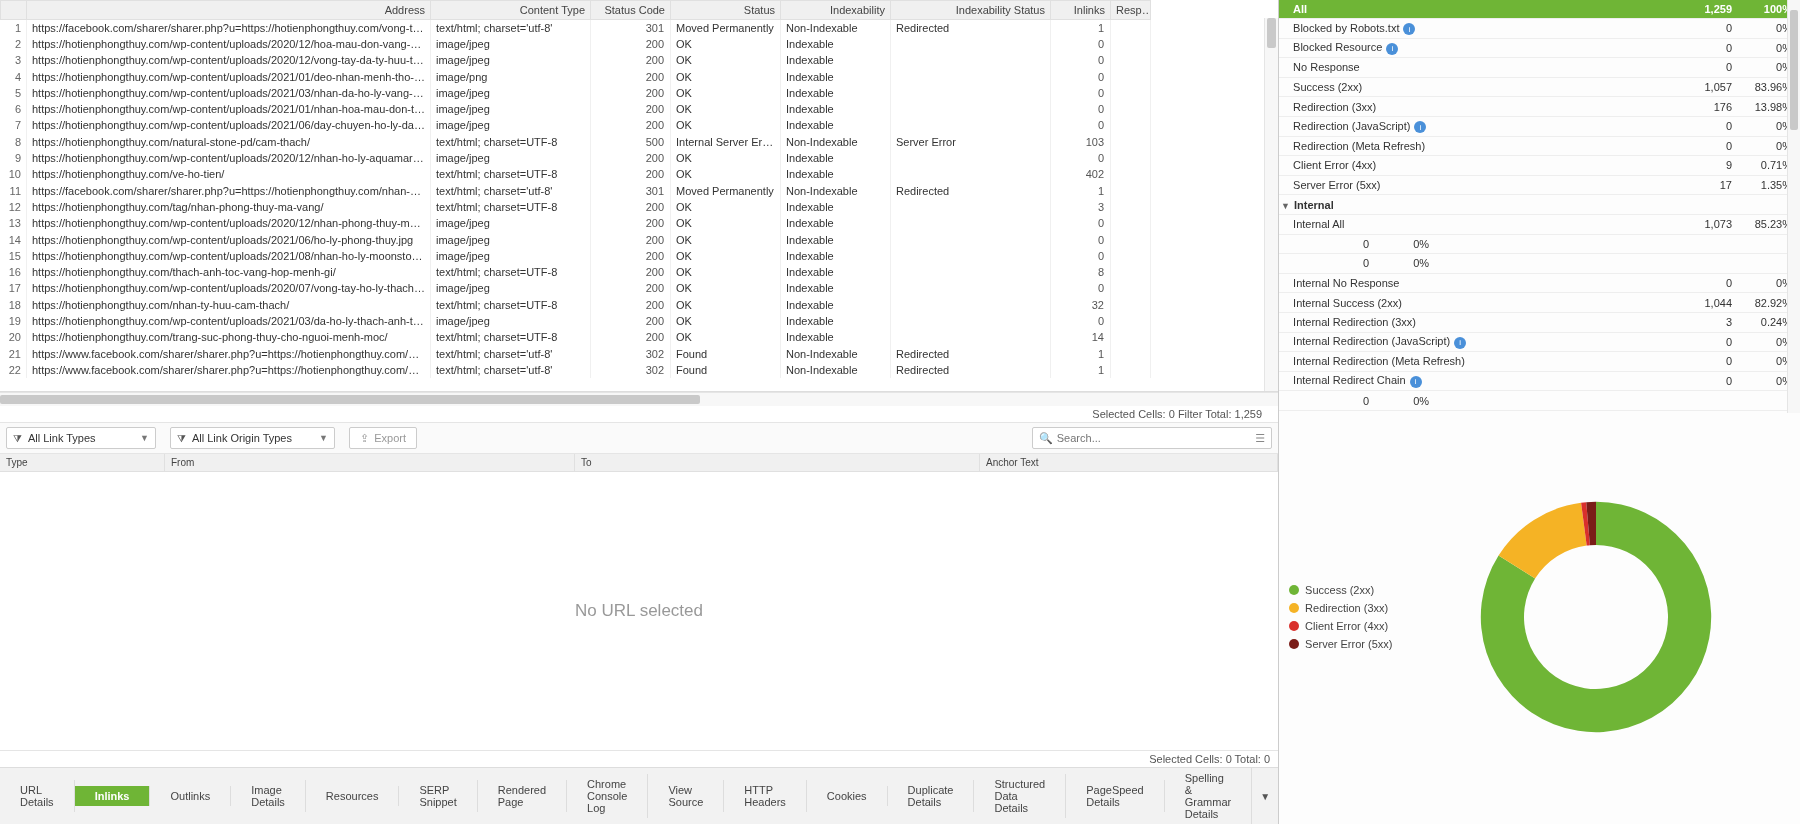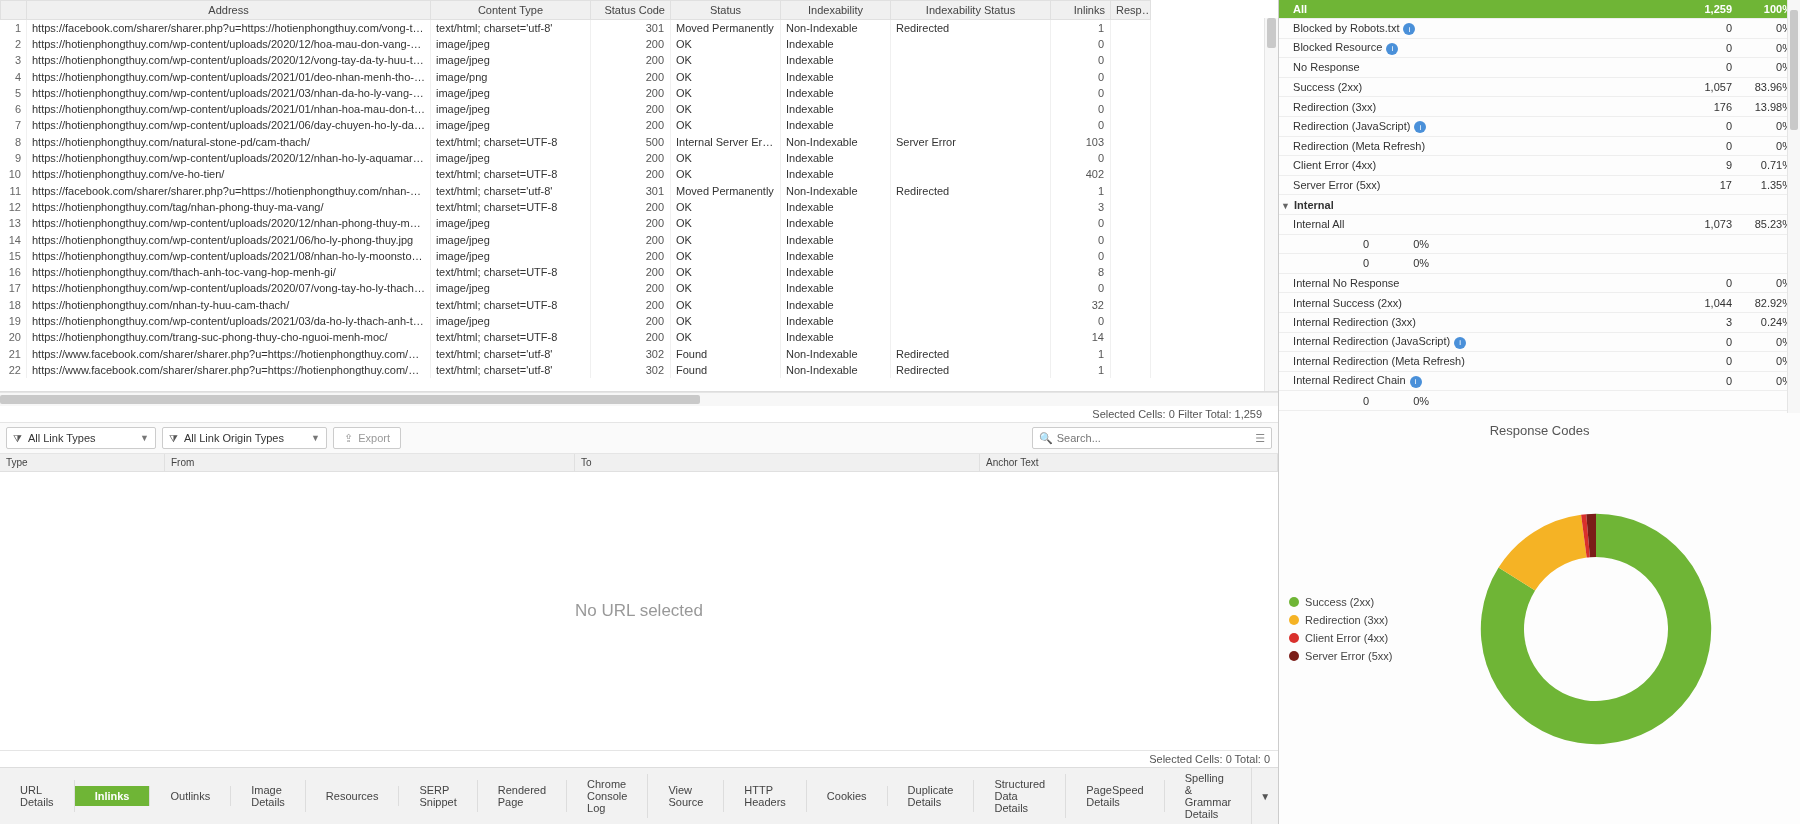--- a/index.html
+++ b/index.html
@@ -4,34 +4,34 @@
 <style>
 * { margin: 0; padding: 0; box-sizing: border-box; font-family: Arial, Helvetica, sans-serif; }
 body { font-size: 11px; color: #333; background: #fff; overflow: hidden; width: 1800px; height: 824px; }
 .app { display: flex; width: 100%; height: 824px; }
 .left-panel { flex: 0 0 1162px; display: flex; flex-direction: column; border-right: 1px solid #ccc; }
 .right-panel { flex: 1; display: flex; flex-direction: column; background: #fdfdfd; overflow: hidden;}
 
 
 .main-table-wrap { flex: 0 0 392px; position: relative; overflow: hidden; border-bottom: 1px solid #ddd;}
 .main-table { border-collapse: collapse; width: 1140px; table-layout: fixed; }
-.main-table th { background: #f0f0f0; border: 1px solid #e0e0e0; text-align: center; padding: 3px 5px; font-weight: normal; color: #444; height: 18px; font-size:11px; white-space: nowrap; overflow: hidden;}
+.main-table th { background: #f0f0f0; border: 1px solid #e0e0e0; text-align: right; padding: 3px 5px; font-weight: normal; color: #444; height: 18px; font-size:11px; white-space: nowrap; overflow: hidden;}
 .main-table td { border-right: 1px solid #f0f0f0; padding: 1px 5px; height: 16.3px; white-space: nowrap; overflow: hidden; text-overflow: ellipsis; font-size:11px;}
 .main-table tr:nth-child(even) td { }
 .main-table .num-col { text-align: right; padding-right: 6px; color:#555;}
 .main-table .rn { text-align: right; color:#666; }
 .scroll-v { position: absolute; right:0; top:18px; bottom:0; width:14px; background:#f7f7f7; border-left:1px solid #e5e5e5; }
 .scroll-v-thumb { position:absolute; left:2px; right:2px; top:0; height:30px; background:#c9c9c9; border-radius:2px; }
 .scroll-h { height:14px; background:#f7f7f7; border-top:1px solid #e5e5e5; position:relative;}
 .scroll-h-thumb { position:absolute; top:2px; bottom:2px; left:0; width:700px; background:#c9c9c9; border-radius:2px;}
 
 .status-line { text-align: right; padding: 2px 16px; font-size: 11px; color:#555; }
 
 
-.filter-bar { display:flex; align-items:center; padding:4px 6px; gap:6px; border-bottom:1px solid #e5e5e5; border-top:1px solid #e5e5e5; background:#fafafa;}
+.filter-bar { display:flex; align-items:center; padding:4px 6px; gap:14px; border-bottom:1px solid #e5e5e5; border-top:1px solid #e5e5e5; background:#fafafa;}
 .combo { display:flex; align-items:center; background:#fff; border:1px solid #ccc; height:22px; padding:0 6px; gap:6px; border-radius:2px; font-size:11px;}
 .combo .funnel::before{content:"⧩"; font-size:10px; color:#555;}
 .combo .caret{ margin-left:auto; font-size:9px; color:#777;}
 .btn { display:flex; align-items:center; background:#fff; border:1px solid #ccc; height:22px; padding:0 10px; gap:5px; border-radius:2px; color:#999;}
 .search-box { margin-left:auto; display:flex; align-items:center; border:1px solid #ccc; height:22px; padding:0 6px; border-radius:2px; background:#fff; width:240px;}
 .search-box input{ border:none; outline:none; flex:1; font-size:11px;}
 .search-box .opts{color:#888; font-size:11px;}
 
 
 .lower-table-head { background:#f0f0f0; display:flex; border-bottom:1px solid #e0e0e0; }
@@ -506,21 +506,20 @@
         </div>
         <div class="right-row">
           <span class="val1">0</span>
           <span class="val2">0%</span>
         </div>
         <div class="right-scroll">
           <div class="right-scroll-thumb"></div>
         </div>
     </div>
     <div class="chart-area">
-      <div class="chart-title">Response Codes</div>
       <div class="chart-body">
         <div class="legend" id="legend">
             <div class="legend-item">
               <span class="swatch" style="background: rgb(111, 181, 54);"></span>
               <span>Success (2xx)</span>
             </div>
             <div class="legend-item">
               <span class="swatch" style="background: rgb(245, 179, 37);"></span>
               <span>Redirection (3xx)</span>
             </div>

